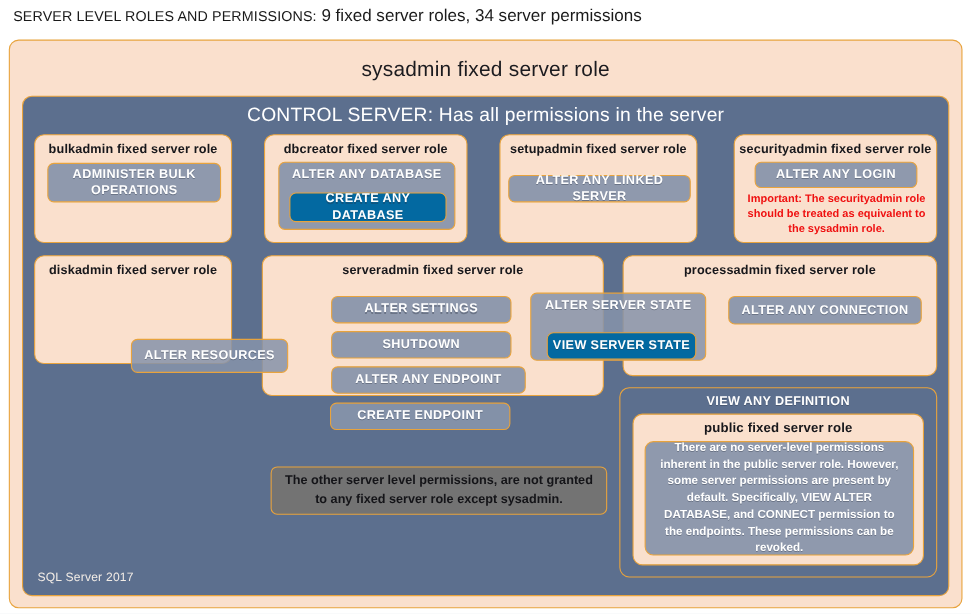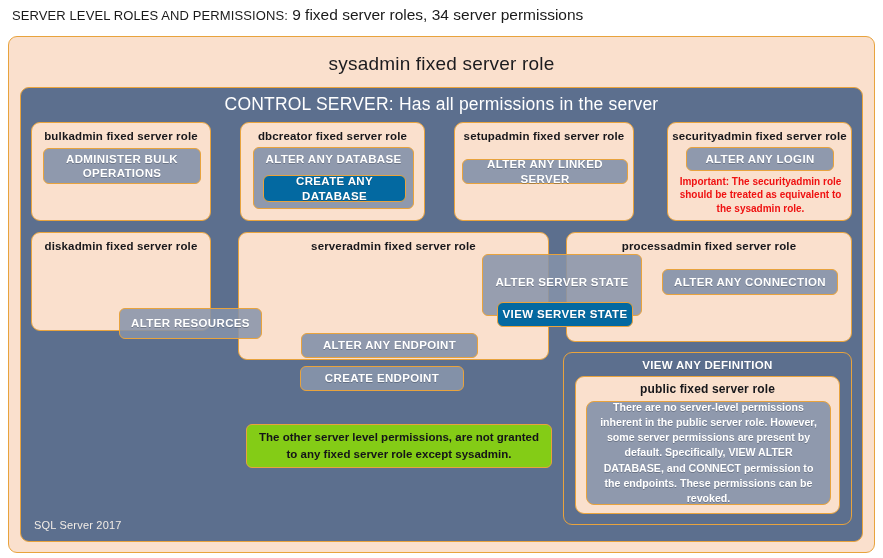--- a/index.html
+++ b/index.html
@@ -37,21 +37,21 @@
     border:1.4px solid #e8a33d;border-radius:6px;
     color:#ffffff;font-size:11.5px;font-weight:bold;letter-spacing:.35px;
     display:flex;align-items:center;justify-content:center;text-align:center;
     line-height:1.25;text-shadow:0 1px 0 rgba(40,48,64,.35);
   }
   .chip.dark{background:#0369a1;}
   .chip.translucent{background:rgba(134,147,170,.86);}
 
   
   .note{
-    background:#84cc16;border:1.6px solid #e8a33d;border-radius:6px;
+    background:#737373;border:1.6px solid #e8a33d;border-radius:6px;
     color:#141418;font-size:11.5px;font-weight:bold;line-height:1.45;
     display:flex;align-items:center;justify-content:center;text-align:center;
     padding:4px 8px;
   }
   .redtext{
     color:#ef1111;font-size:10px;font-weight:bold;line-height:1.34;
     text-align:center;
   }
   .bigHeader{
     color:#ffffff;font-weight:400;letter-spacing:.2px;
@@ -105,33 +105,35 @@
   <div class="abs chip" style="left:18px;top:24px;width:148px;height:24px;">ALTER ANY LOGIN</div>
   <div class="abs redtext" style="left:4px;top:52px;width:177px;">Important:  The securityadmin role should  be treated as equivalent to the sysadmin role.</div>
 </div>
 
 <div class="abs peach" style="left:31px;top:232px;width:180px;height:99px;">
   <div class="roleLabel" style="top:7px;">diskadmin fixed server role</div>
 </div>
 
 <div class="abs peach" style="left:238px;top:232px;width:311px;height:128px;">
   <div class="roleLabel" style="top:7px;">serveradmin fixed server role</div>
+  <div class="abs chip" style="left:62px;top:36px;width:164px;height:25px;">ALTER SETTINGS</div>
+  <div class="abs chip" style="left:62px;top:68px;width:164px;height:25px;">SHUTDOWN</div>
   <div class="abs chip" style="left:62px;top:100px;width:177px;height:25px;">ALTER ANY ENDPOINT</div>
 </div>
 
 <div class="abs chip" style="left:300px;top:366px;width:164px;height:25px;">CREATE  ENDPOINT</div>
 
 <div class="abs peach" style="left:566px;top:232px;width:286px;height:110px;">
   <div class="roleLabel" style="top:7px;">processadmin fixed server role</div>
   <div class="abs chip" style="left:95px;top:36px;width:176px;height:26px;">ALTER ANY CONNECTION</div>
 </div>
 
 <div class="abs chip translucent" style="left:119px;top:272px;width:143px;height:31px;margin-top:36px;">ALTER RESOURCES</div>
 
-<div class="abs chip translucent" style="left:482px;top:254px;width:160px;height:62px;align-items:flex-start;padding-top:20px;">ALTER SERVER STATE</div>
+<div class="abs chip translucent" style="left:482px;top:266px;width:160px;height:62px;align-items:flex-start;padding-top:4px;">ALTER SERVER STATE</div>
 <div class="abs chip dark" style="left:497px;top:302px;width:136px;height:25px;">VIEW SERVER STATE</div>
 
 <div class="abs blue" style="left:563px;top:352px;width:289px;height:173px;">
   <div class="abs" style="left:0;top:6px;width:100%;text-align:center;color:#ffffff;font-size:11.5px;font-weight:bold;letter-spacing:.3px;text-shadow:0 1px 0 rgba(40,48,64,.35);">VIEW ANY DEFINITION</div>
 
   <div class="abs peach" style="left:11px;top:23px;width:265px;height:138px;">
     <div class="roleLabel" style="top:5px;font-size:12px;">public fixed server role</div>
     <div class="abs publicBody" style="left:10px;top:24px;width:245px;height:104px;">There are no server-level permissions inherent in the public server role. However, some server permissions are present by default. Specifically, VIEW ALTER DATABASE, and CONNECT permission to the endpoints. These permissions can be revoked.</div>
   </div>
 </div>

